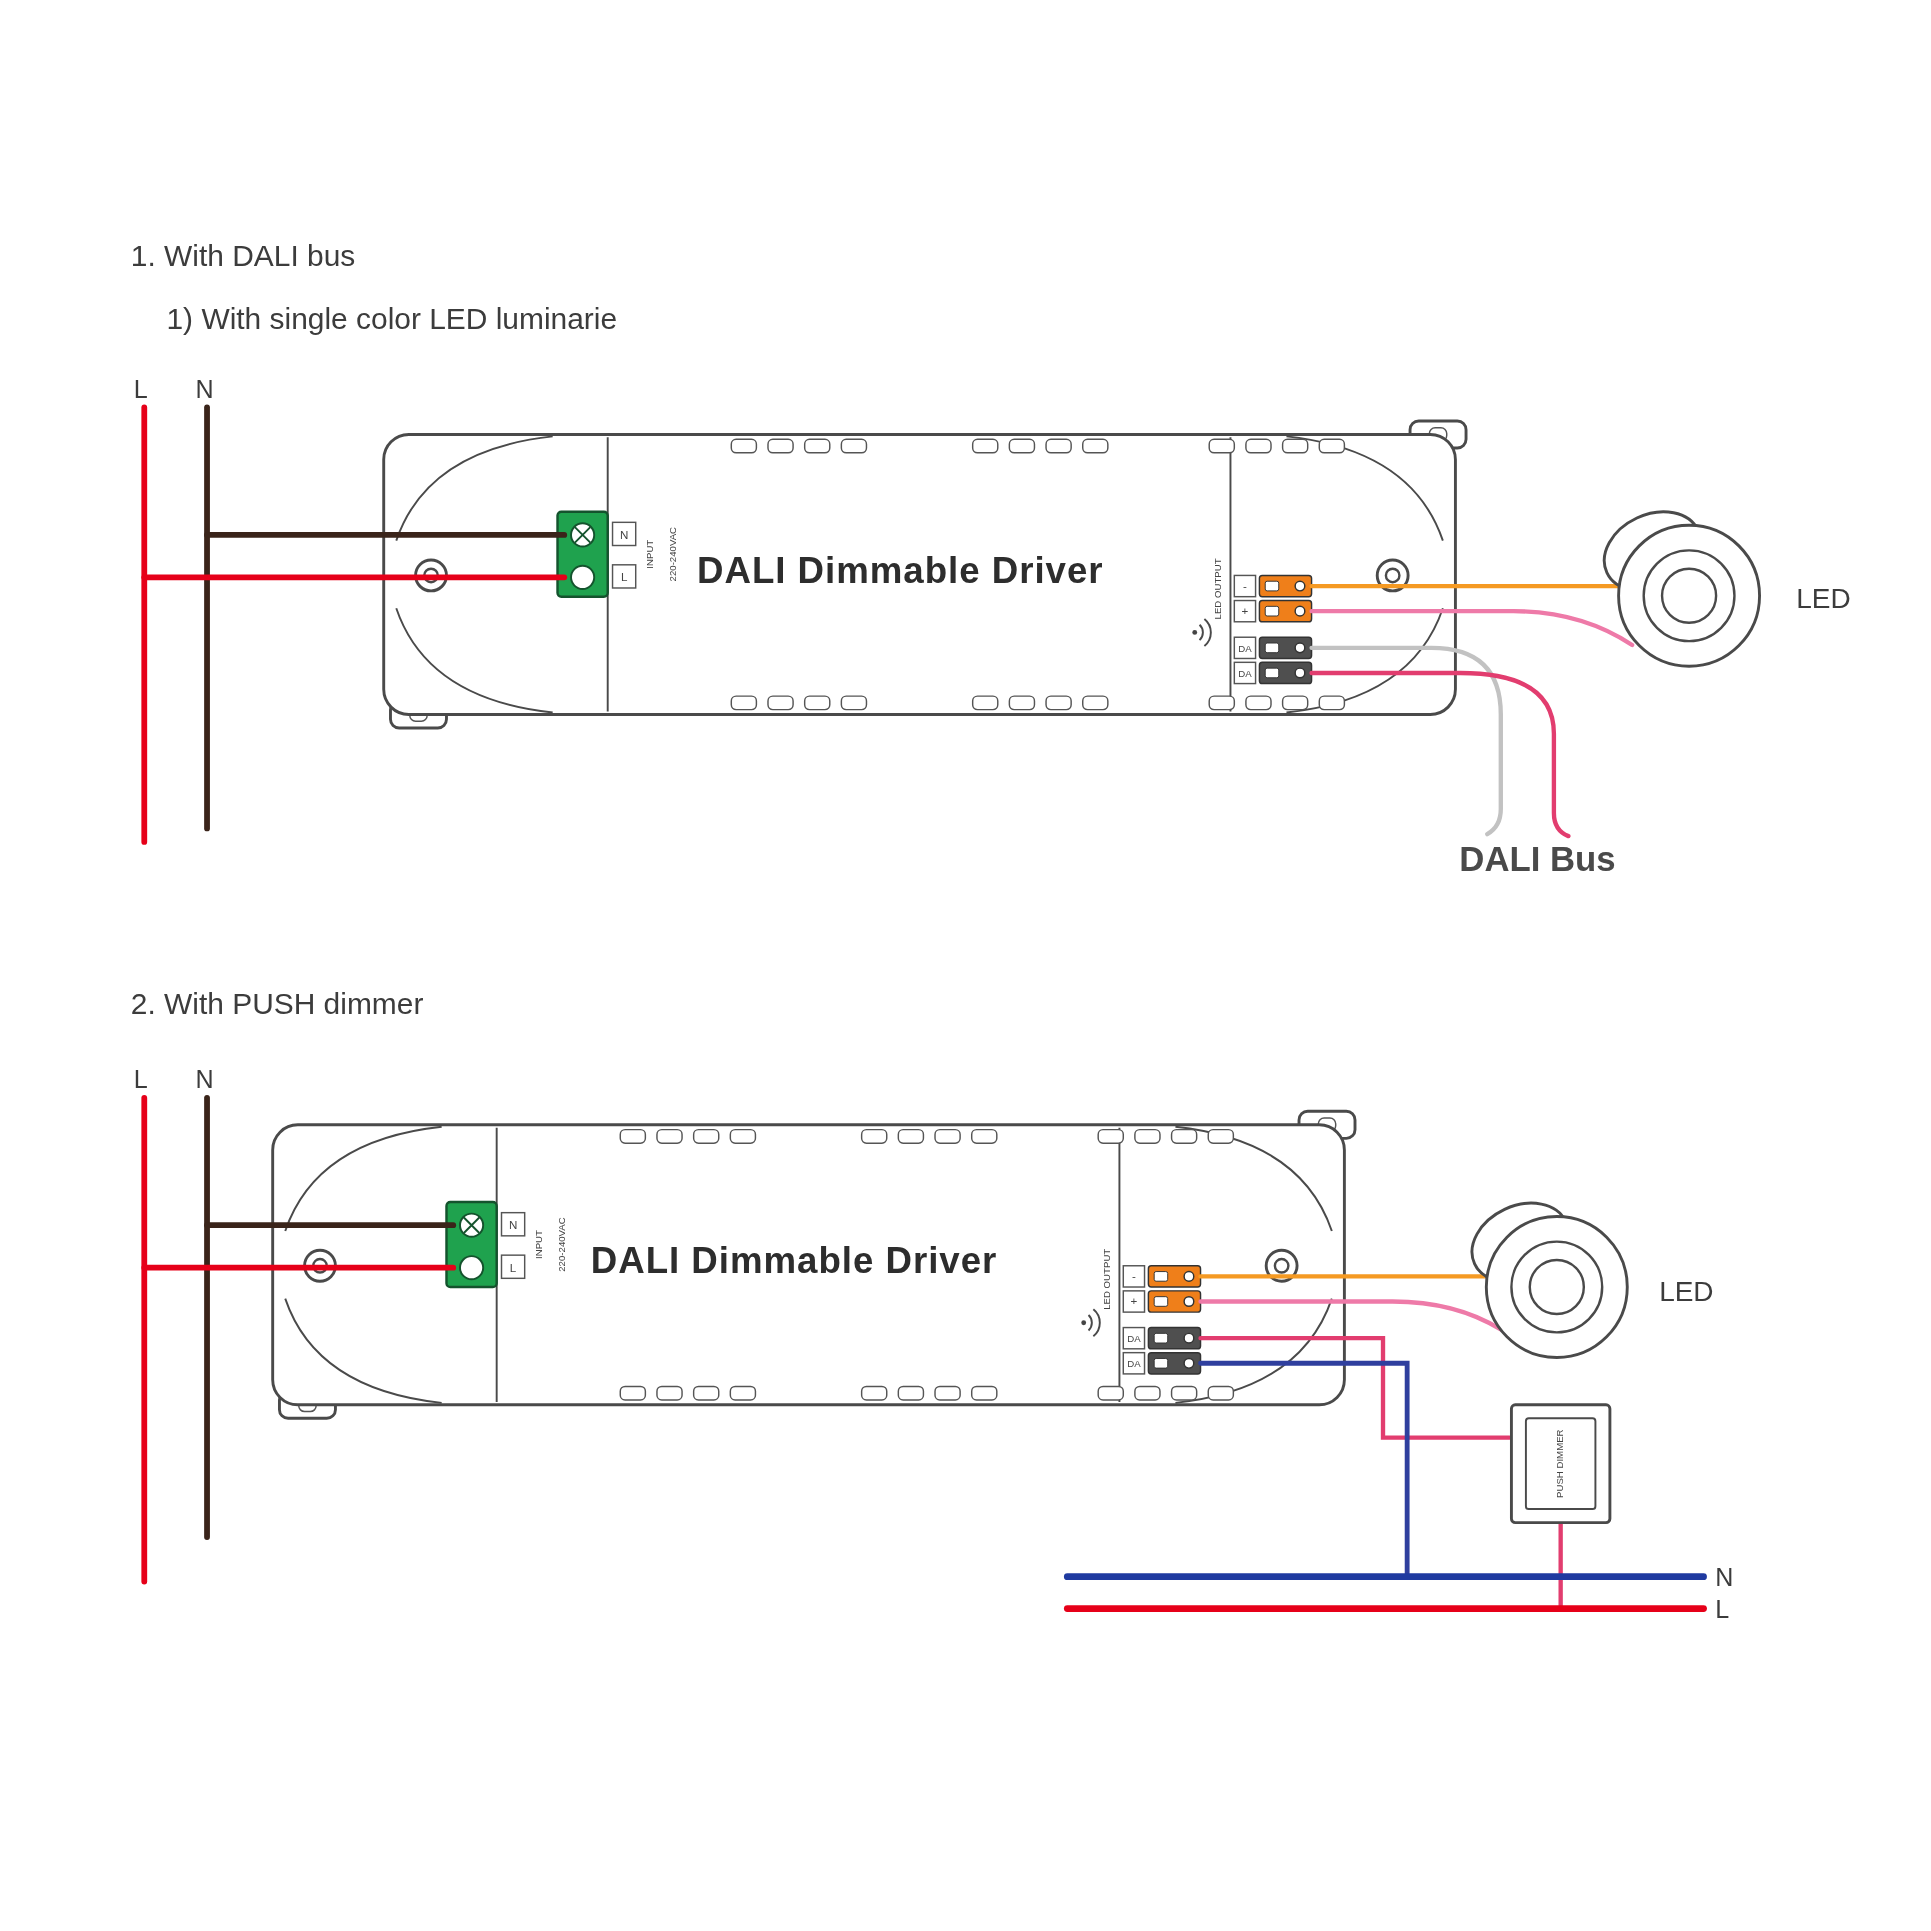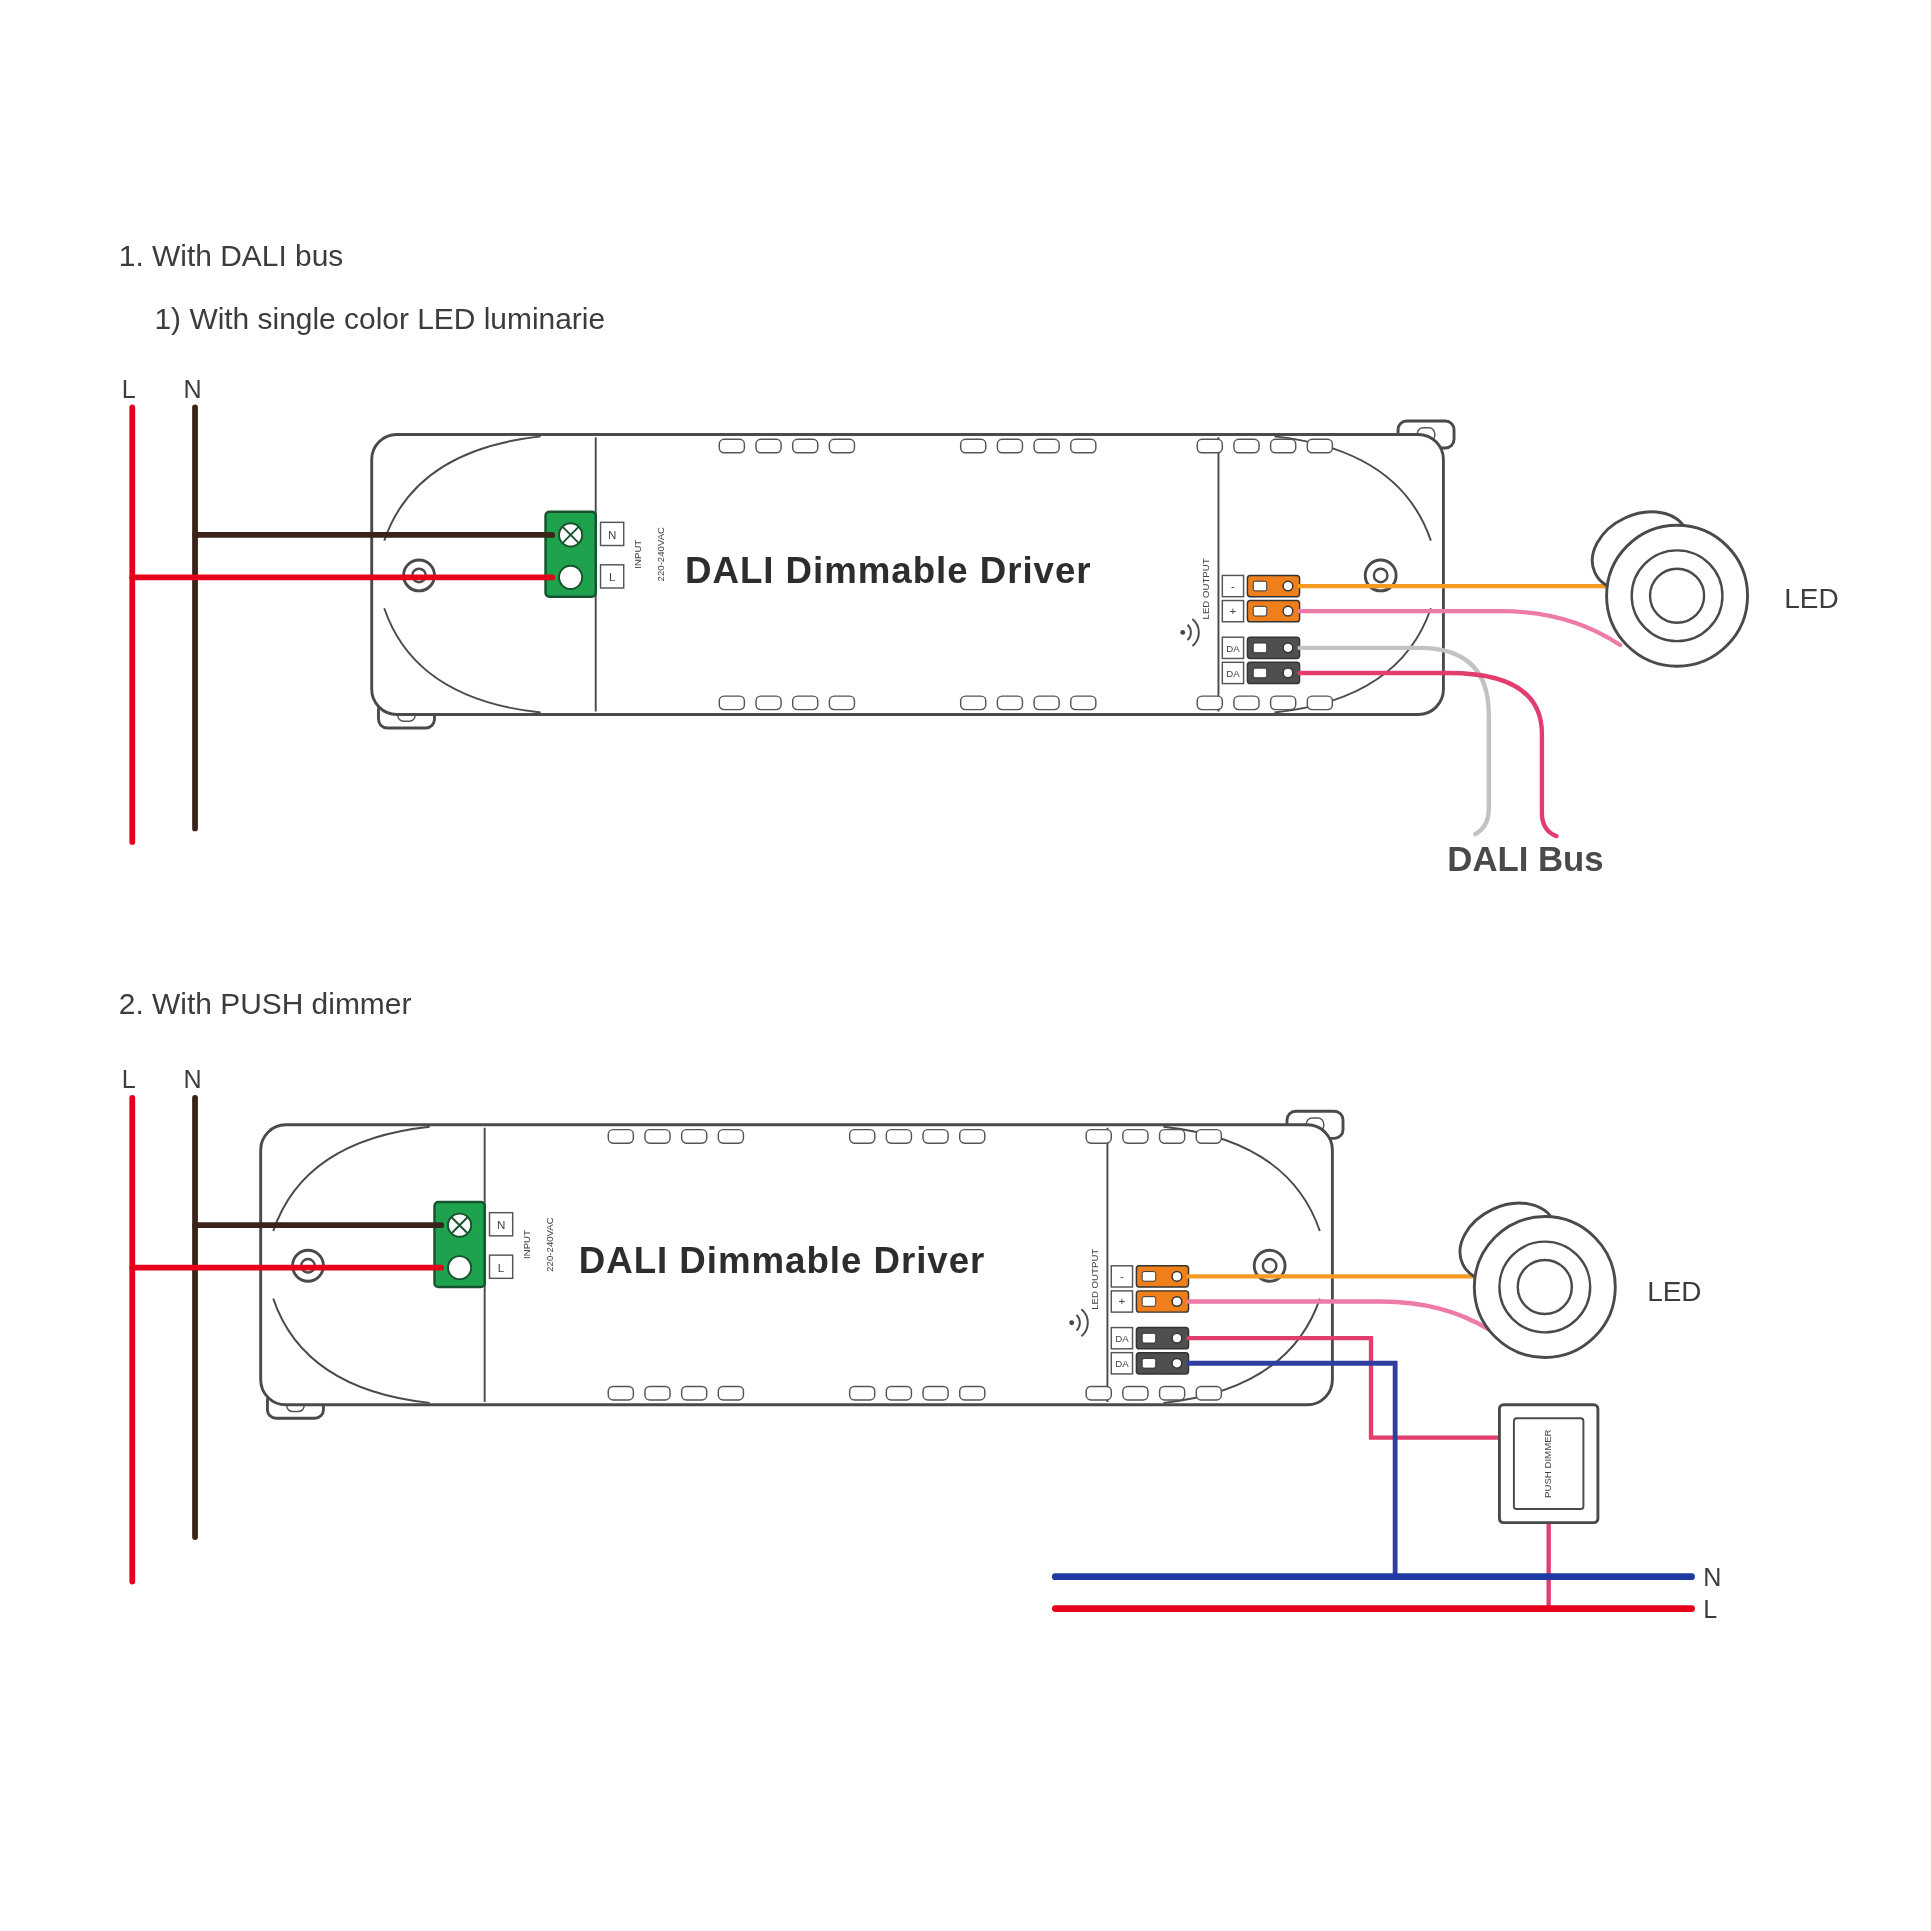--- a/index.html
+++ b/index.html
@@ -1,16 +1,16 @@
 <!DOCTYPE html>
 <html><head>
 <meta charset="utf-8">
 <style>
   html,body{margin:0;padding:0;background:#ffffff;}
-  #page{width:1784px;height:1931px;background:#ffffff;position:relative;font-family:"Liberation Sans",sans-serif;}
+  #page{width:1784px;height:1931px;background:#ffffff;position:relative;font-family:"Liberation Sans",sans-serif;padding-left:12px;}
   svg{display:block;}
   text{font-family:"Liberation Sans",sans-serif;fill:#3c3c3c;}
   .h{font-size:31px;}
   .lbl{font-size:26px;}
   .title{font-size:38px;font-weight:bold;fill:#2d2d2d;letter-spacing:1px;}
   .bus{font-size:36px;font-weight:bold;fill:#4a4a4a;}
   .led{font-size:29px;}
   .tiny{font-size:12px;fill:#444;}
   .micro{font-size:10px;fill:#444;}
   .outline{fill:#fff;stroke:#4a4a4a;stroke-width:3;}

